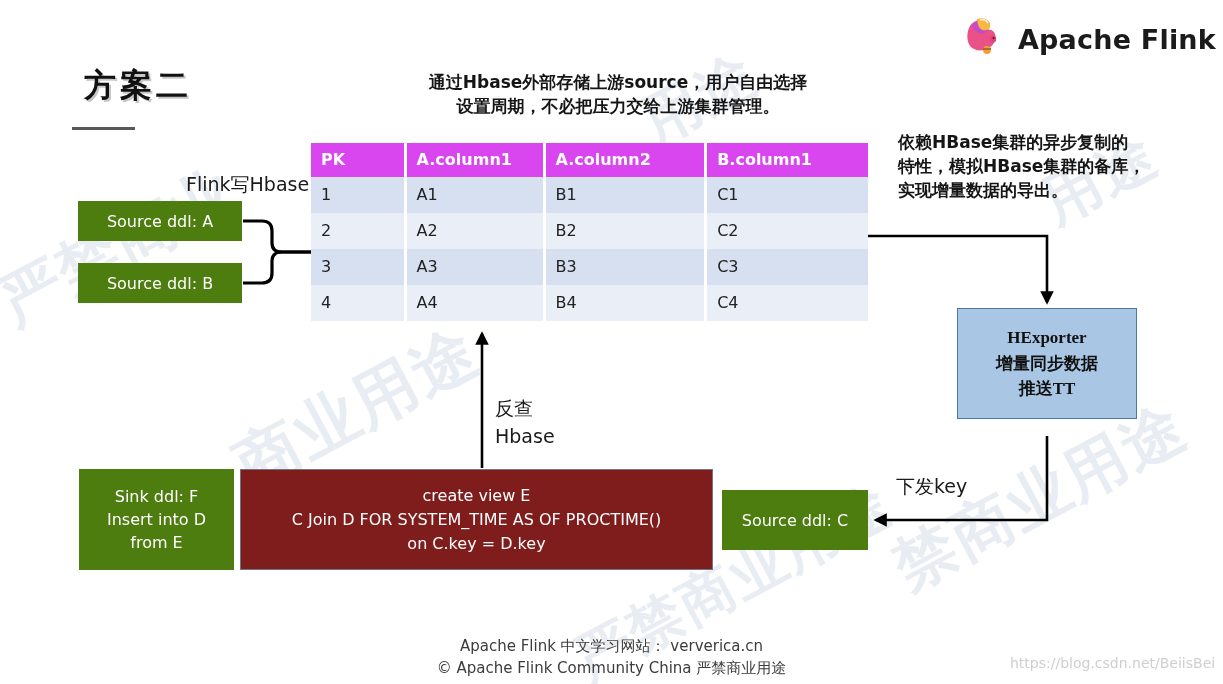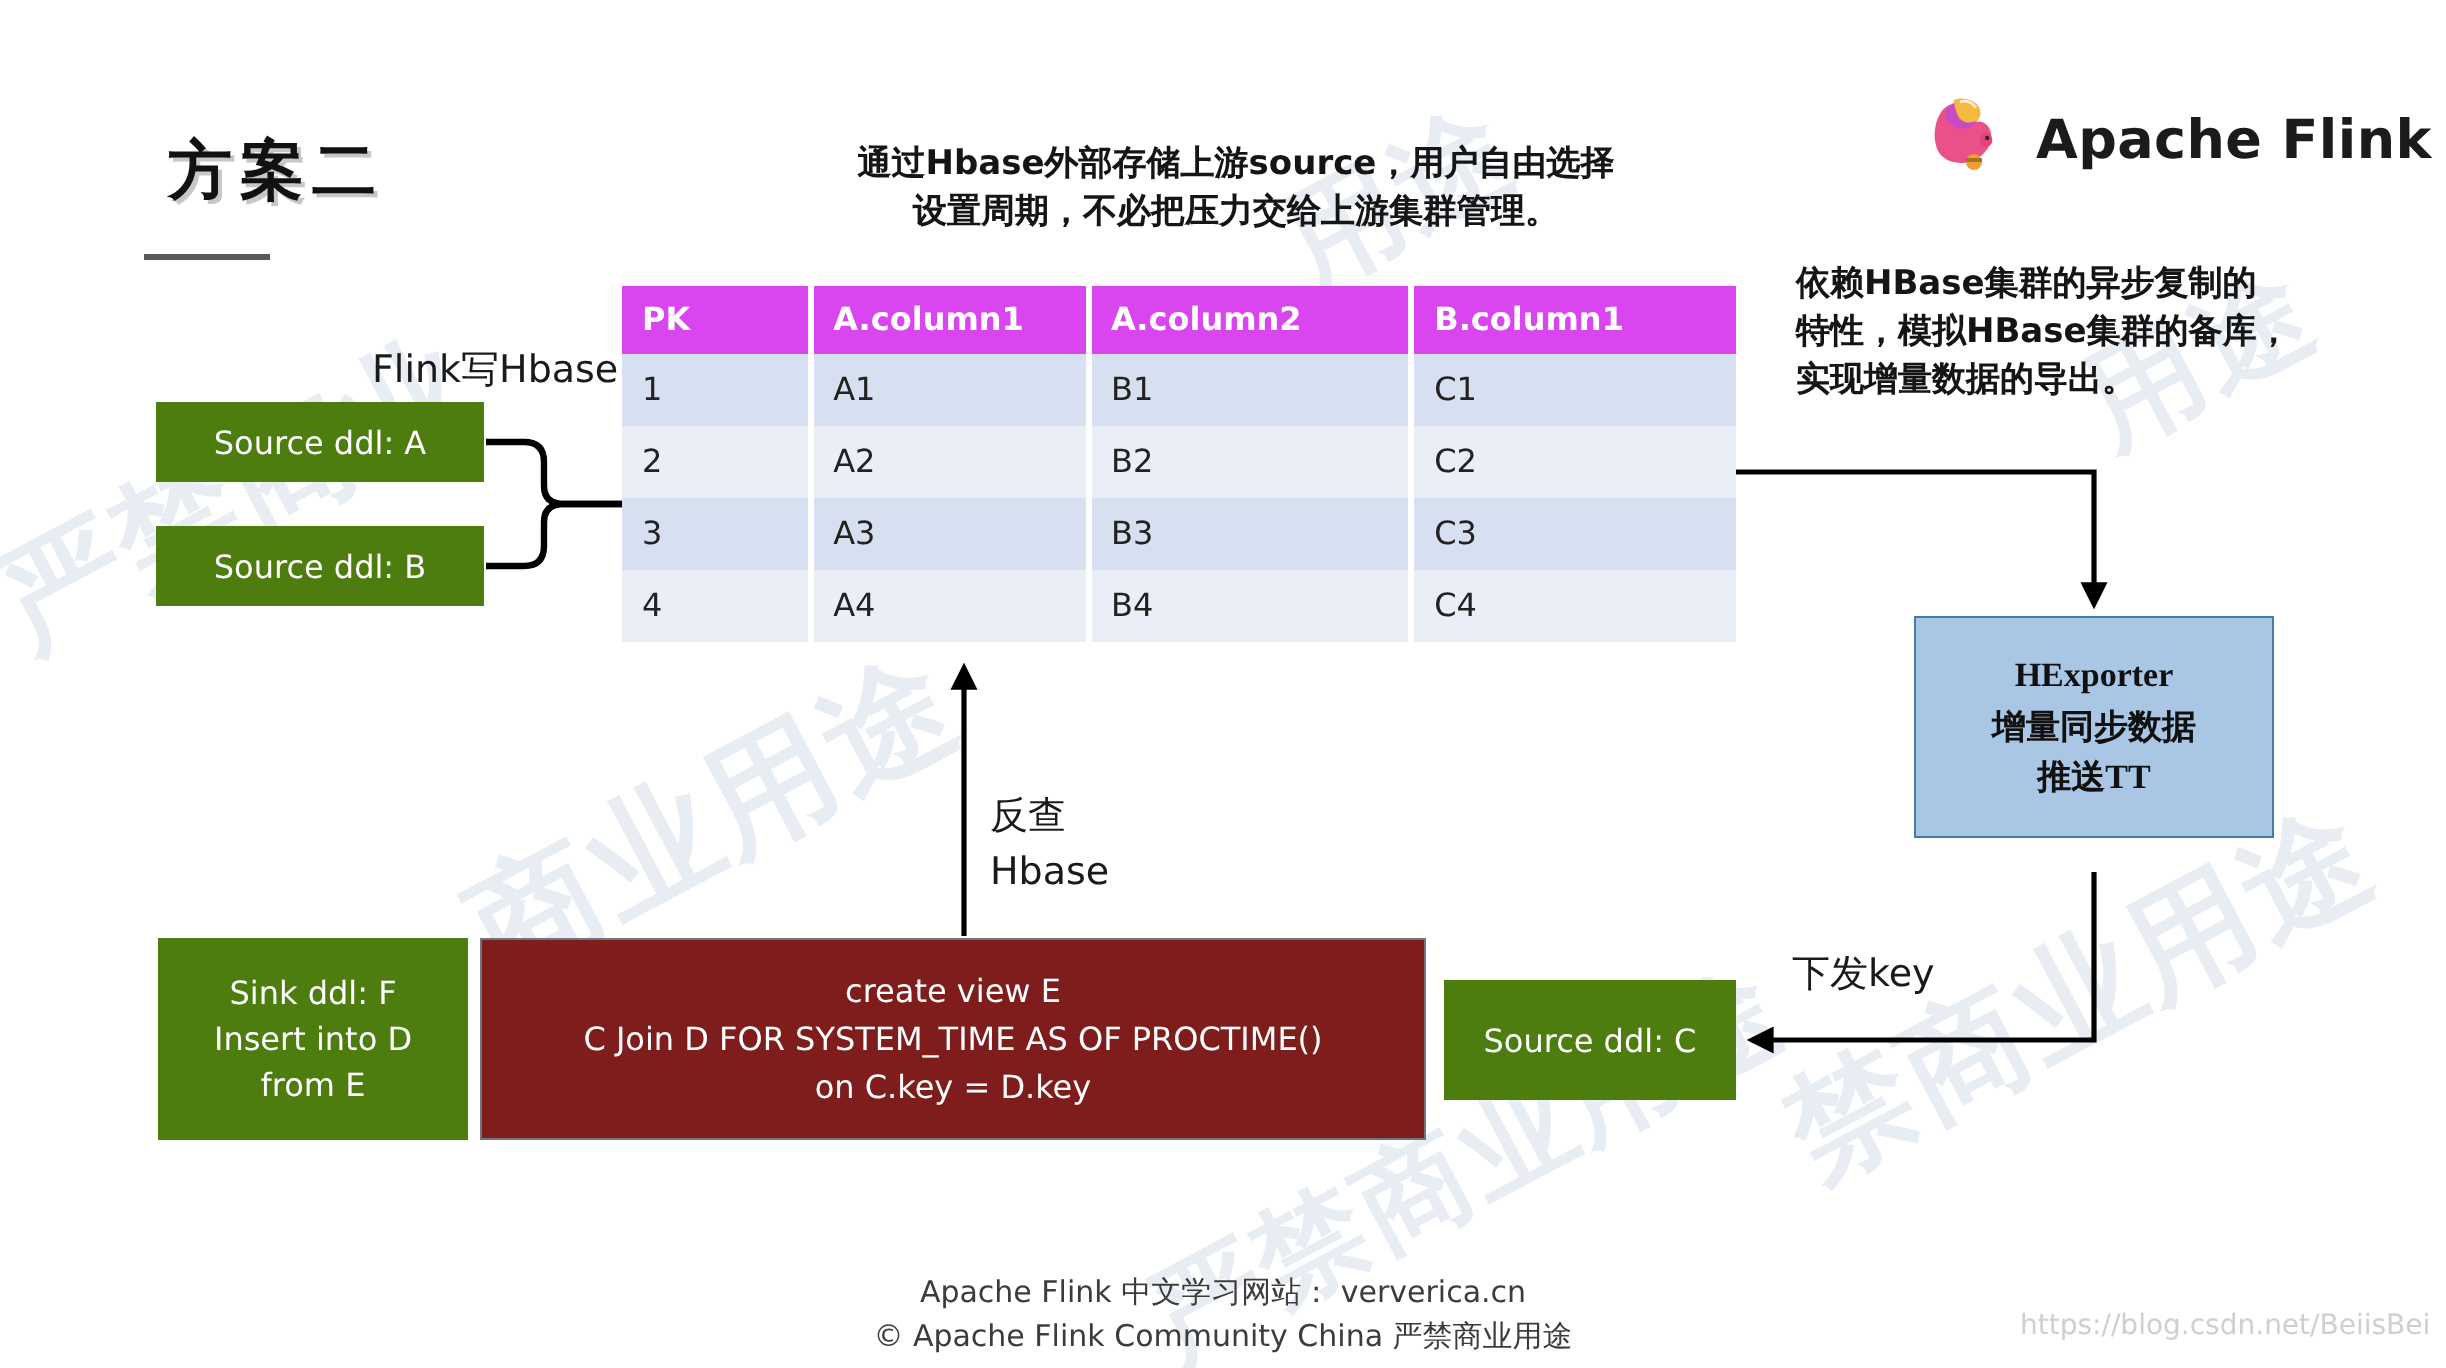--- a/index.html
+++ b/index.html
@@ -39,21 +39,21 @@
     letter-spacing:4px;
     text-shadow:2px 2px 0 rgba(0,0,0,0.22);
     margin-top:42px;
   }
   .title-rule {
     position:absolute; left:72px; top:127px; width:63px; height:3px;
     background:#595959;
   }
 
   
-  .logo { position:absolute; left:963px; top:17px; display:flex; align-items:center; gap:11px;margin-top:31px; }
+  .logo { position:absolute; left:963px; top:17px; display:flex; align-items:center; gap:11px; }
   .logo-text {
     font-size:27px; font-weight:700; color:#1b1b1b;
     font-family:"DejaVu Sans",sans-serif; letter-spacing:0.2px;
   }
 
   
   .callout {
     position:absolute;
     font-family:"DejaVu Sans",sans-serif;
     font-weight:700;

